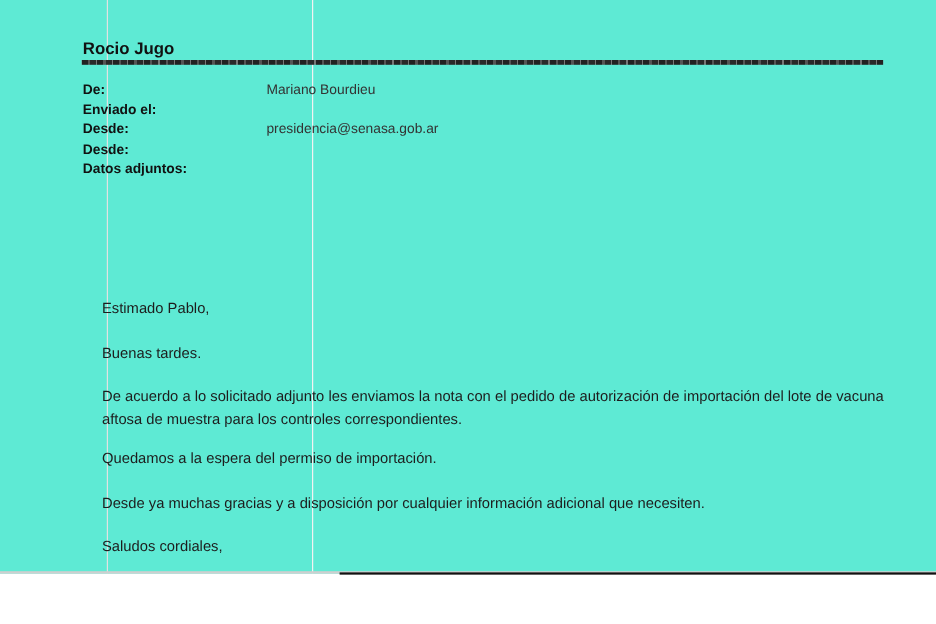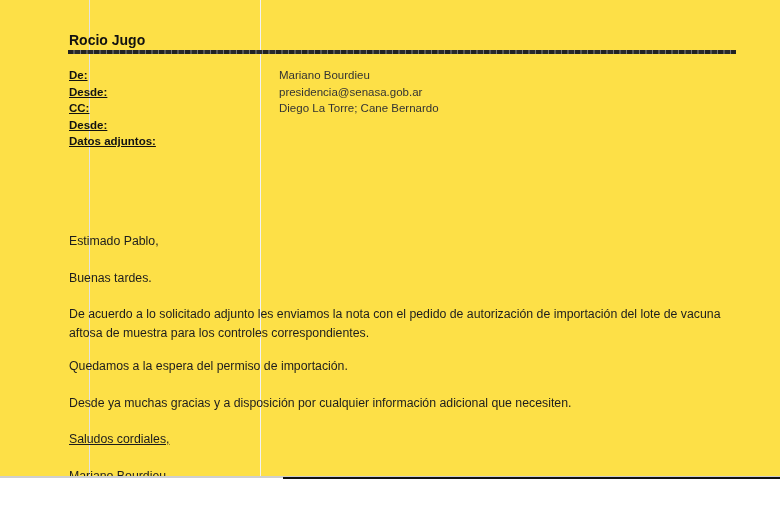--- a/index.html
+++ b/index.html
@@ -1,41 +1,41 @@
 <!DOCTYPE html>
 <html><head>
   <meta charset="utf-8">
   <style>
     html, body { margin: 0; padding: 0; }
     body {
       width: 780px; height: 520px; background: #ffffff; position: relative; overflow: hidden;
       font-family: "Liberation Sans", "DejaVu Sans", sans-serif; color: #1a1a1a;
     }
-    .page { position: absolute; left: 0; top: 0; width: 780px; height: 478px; background: #fde047; overflow: hidden; }
+    .page { position: absolute; left: 0; top: 0; width: 780px; height: 478px; background: #5eead4; overflow: hidden; }
     .vline { position: absolute; left: 89px; top: 0; width: 1px; height: 478px; background: #e2e2e2; }
     .vline2 { position: absolute; left: 260px; top: 0; width: 1px; height: 478px; background: #f2f2f2; }
     .sender-name {
       position: absolute; left: 69px; top: 32px; font-size: 14px; font-weight: bold; color: #111;
     }
     .header-rule {
       position: absolute; left: 68px; top: 50px; width: 668px; height: 4px;
       background: repeating-linear-gradient(90deg, #222 0 5px, #555 5px 7px, #2a2a2a 7px 12px, #777 12px 13px);
     }
     .meta { position: absolute; left: 69px; top: 67px; font-size: 11.5px; line-height: 16.5px; }
     .meta-row { display: flex; }
-    .meta-label { width: 210px; font-weight: bold; color: #111; flex: none; text-decoration: underline; }
+    .meta-label { width: 153px; font-weight: bold; color: #111; flex: none; }
     .meta-value { width: 450px; color: #333; }
     .body { position: absolute; left: 69px; top: 232px; width: 680px; font-size: 12.3px; color: #1d1d1d; }
-    .body p { margin: 0; line-height: 19px; }
+    .body p { margin: 16px; line-height: 19px; }
     .p-greeting { position: absolute; top: 0; }
     .p-tardes { position: absolute; top: 37px; }
     .p-main { position: absolute; top: 73px; width: 680px; }
     .p-espera { position: absolute; top: 125px; }
     .p-gracias { position: absolute; top: 162px; }
-    .p-saludos { position: absolute; top: 198px; text-decoration: underline; }
+    .p-saludos { position: absolute; top: 198px; }
     .p-firma { position: absolute; top: 235px; }
     .bottom-rule-gray { position: absolute; left: 0; top: 476px; width: 780px; height: 2px; background: #cfcfcf; }
     .bottom-rule-dark { position: absolute; left: 283px; top: 477px; width: 497px; height: 2px; background: #111; }
     .below { position: absolute; left: 0; top: 479px; width: 780px; height: 41px; background: #ffffff; }
   </style>
 </head>
 <body>
 
 <div class="page">
   <div class="vline"></div>
@@ -43,28 +43,25 @@
 
   <div class="sender-name">Rocio Jugo</div>
   <div class="header-rule"></div>
 
   <div class="meta">
     <div class="meta-row">
       <div class="meta-label">De:</div>
       <div class="meta-value">Mariano Bourdieu</div>
     </div>
     <div class="meta-row">
+      <div class="meta-label">Enviado el:</div>
     </div>
     <div class="meta-row">
       <div class="meta-label">Desde:</div>
       <div class="meta-value">presidencia@senasa.gob.ar</div>
-    </div>
-    <div class="meta-row">
-      <div class="meta-label">CC:</div>
-      <div class="meta-value">Diego La Torre; Cane Bernardo</div>
     </div>
     <div class="meta-row">
       <div class="meta-label">Desde:</div>
     </div>
     <div class="meta-row">
       <div class="meta-label">Datos adjuntos:</div>
     </div>
   </div>
 
   <div class="body">

